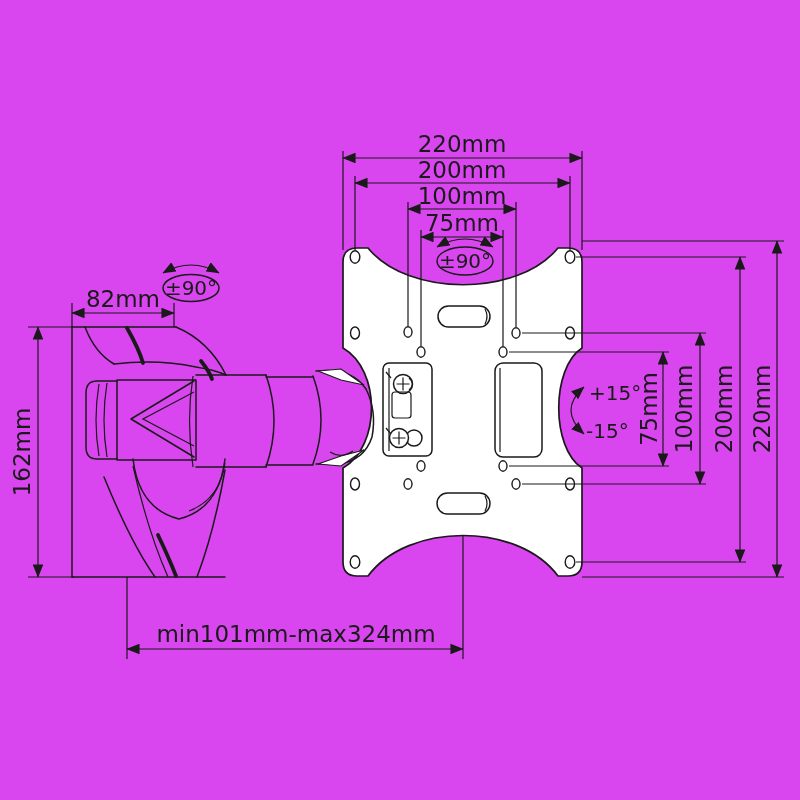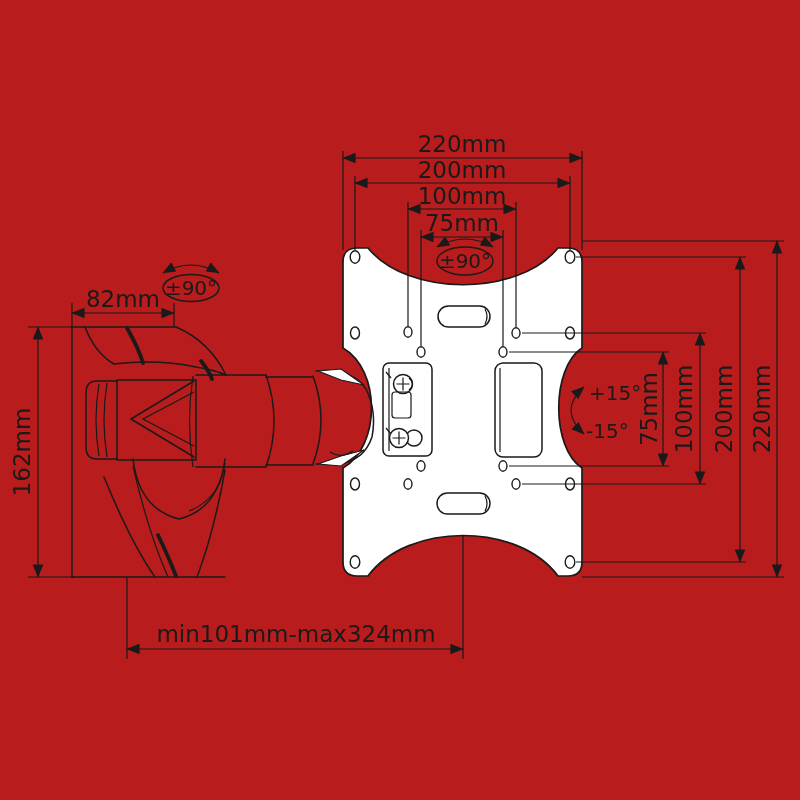--- a/index.html
+++ b/index.html
@@ -1,16 +1,16 @@
 <!DOCTYPE html>
 <html><head>
 <meta charset="utf-8">
 <style>
   html,body{margin:0;padding:0;background:#ffffff;}
-  .canvas{position:relative;width:800px;height:800px;background:#b91c1c;overflow:hidden;
+  .canvas{position:relative;width:800px;height:800px;background:#d946ef;overflow:hidden;
           font-family:"DejaVu Sans","Liberation Sans",sans-serif;}
   svg{display:block;}
   .t-dim{font-size:23px;fill:#1a1a1a;}
   .t-ang{font-size:20px;fill:#1a1a1a;}
   .ln{stroke:#1a1a1a;fill:none;stroke-width:1.5;stroke-linecap:round;stroke-linejoin:round;}
   .ln-thin{stroke:#1a1a1a;fill:none;stroke-width:1.2;}
   .ln-thick{stroke:#1a1a1a;fill:none;stroke-width:3.8;stroke-linecap:round;}
   .hole{stroke:#1a1a1a;fill:#ffffff;stroke-width:1.4;}
   .white{fill:#ffffff;stroke:#1a1a1a;}
 </style>

